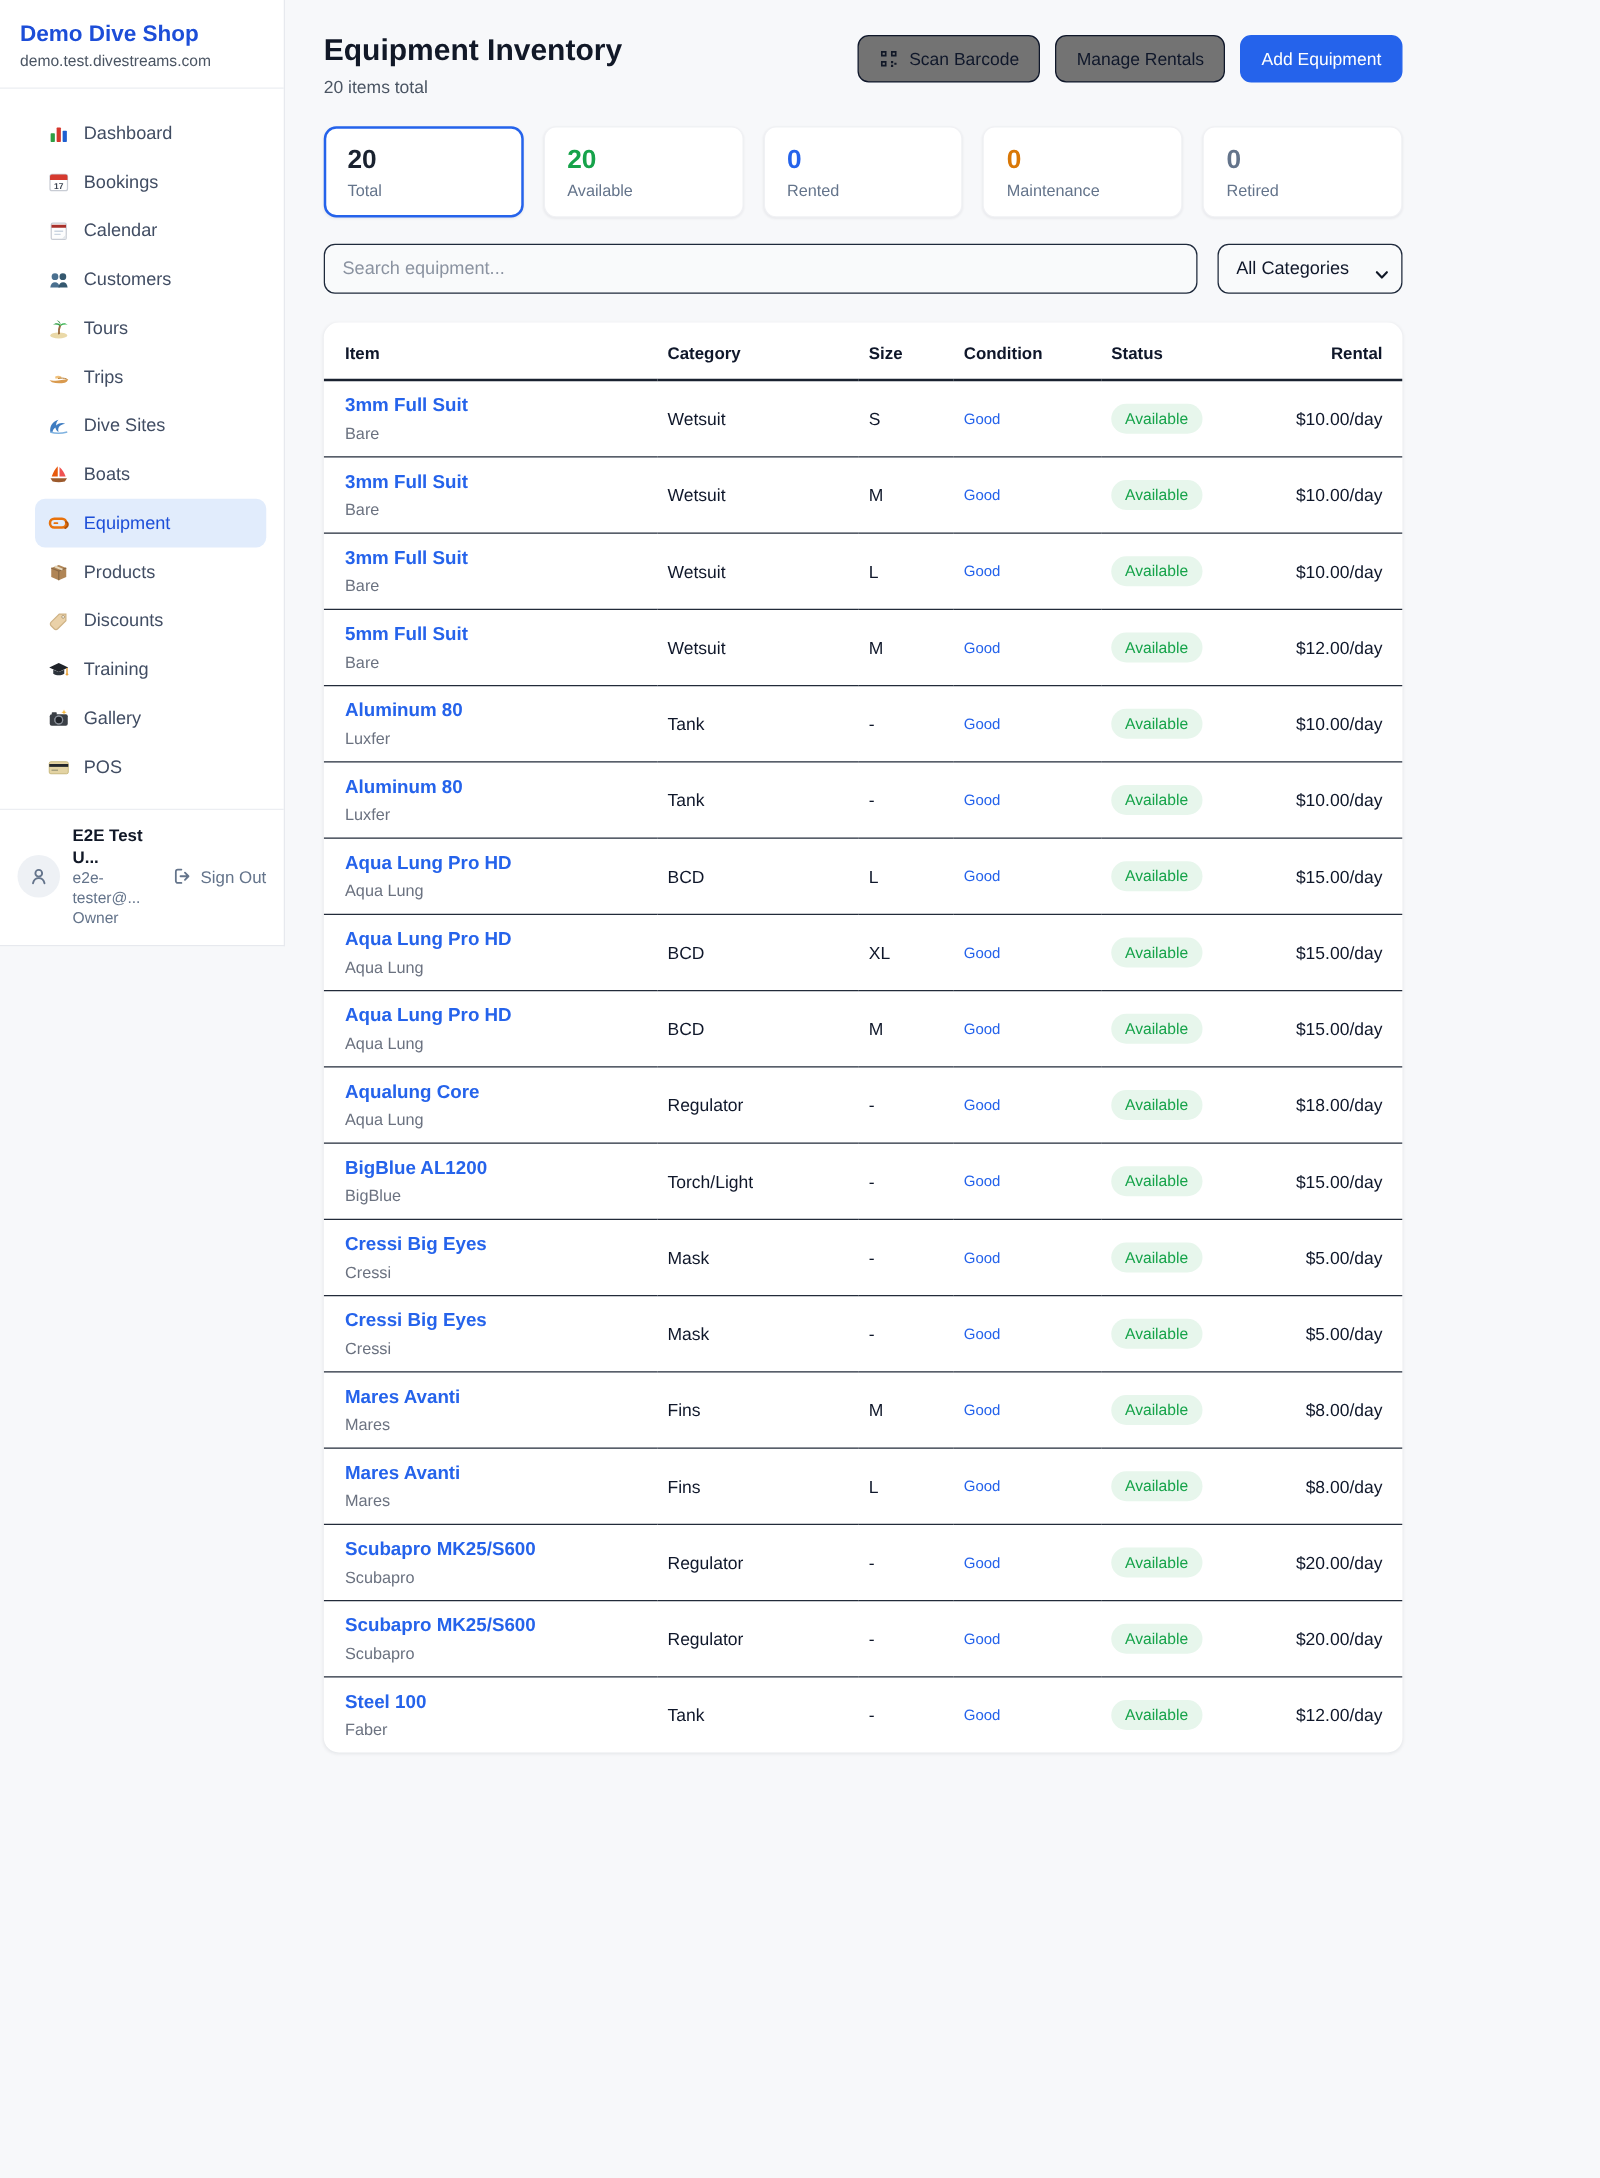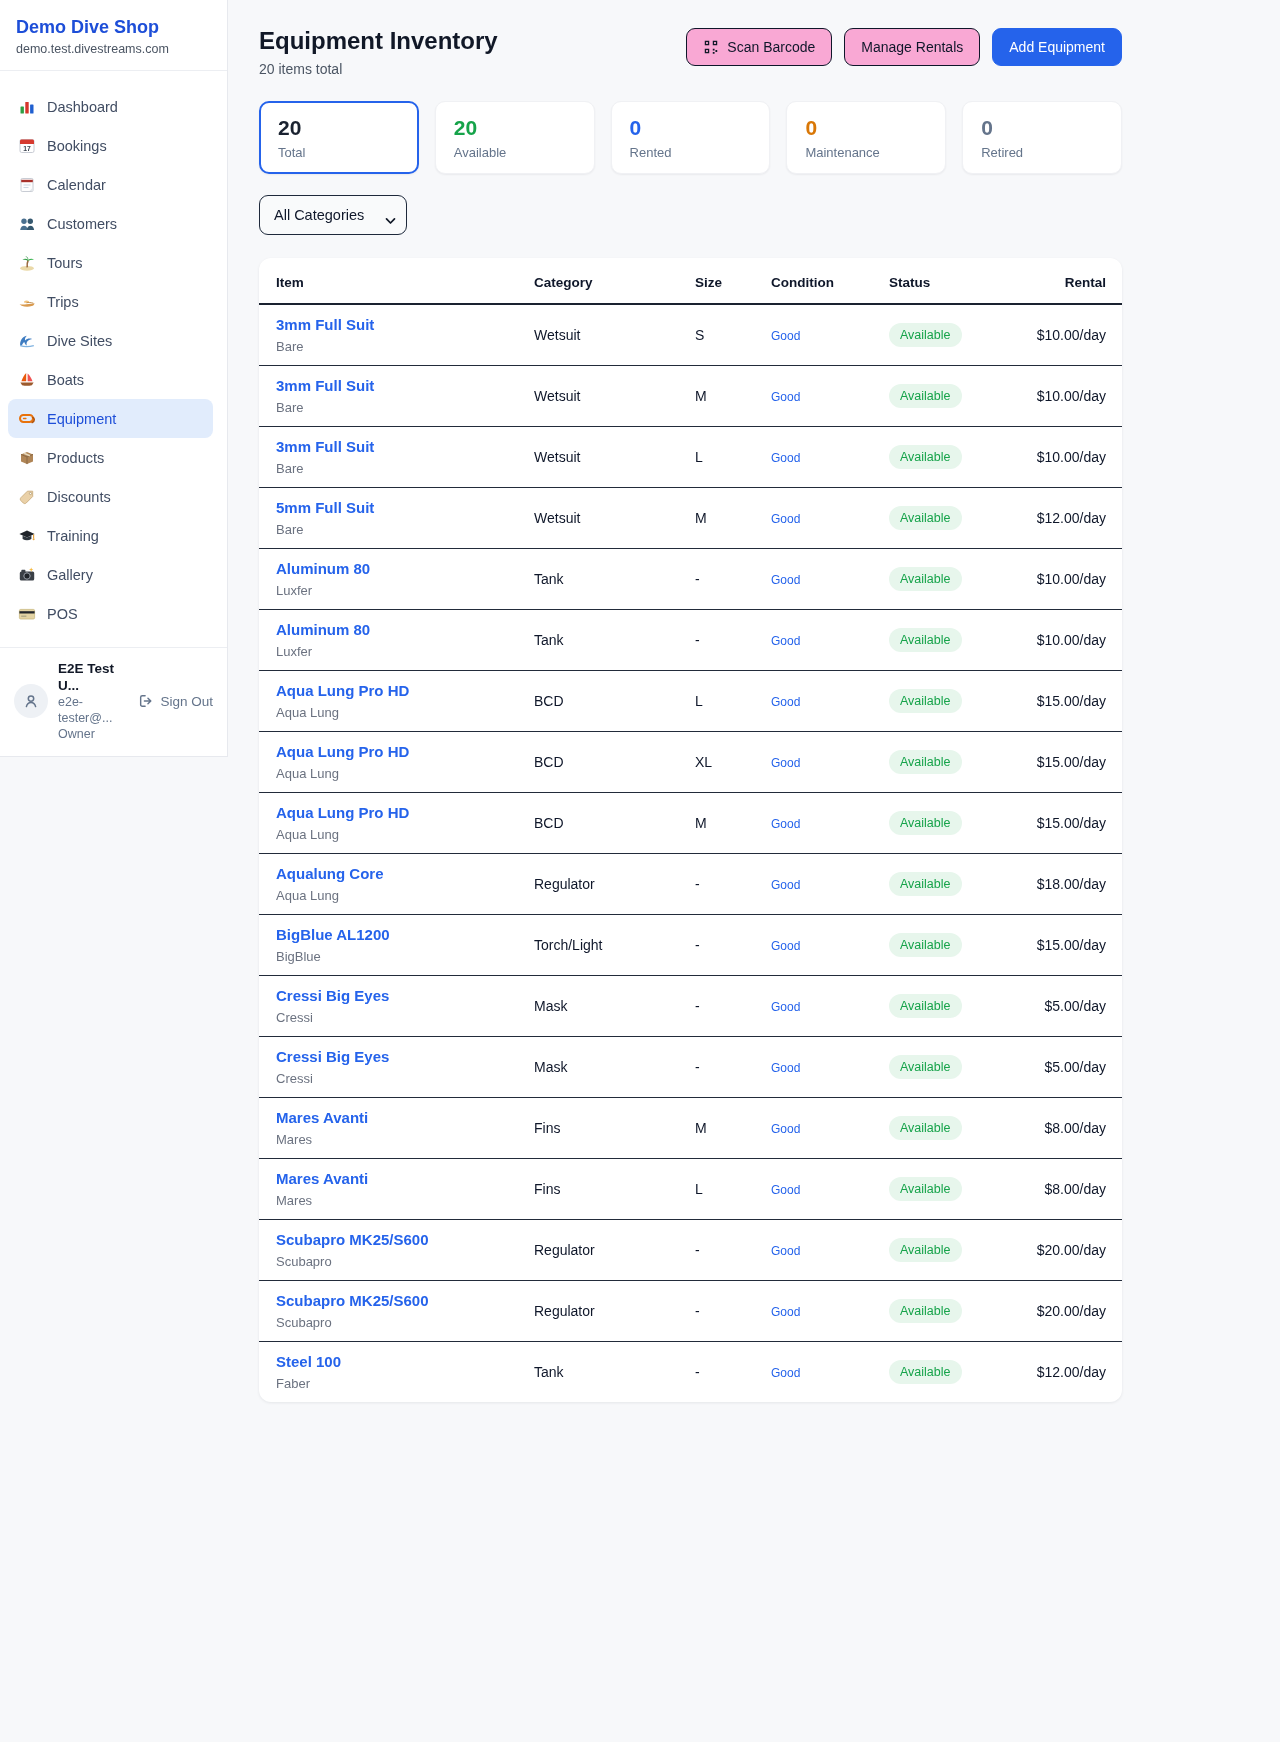--- a/index.html
+++ b/index.html
@@ -16,21 +16,21 @@
   .sidebar {
     position:absolute; left:0; top:0; width:228px;
     background:#ffffff;
     border-right:1px solid #e7e9ee;
     border-bottom:1px solid #e7e9ee;
     padding-bottom:2px;
   }
   .sidebar-header { padding:15px 16px 14px 16px; border-bottom:1px solid #eceef2; }
   .shop-title { color:#1d4ed8; font-size:18px; font-weight:bold; line-height:24px; }
   .shop-domain { color:#4b5563; font-size:12.5px; margin-top:3px; }
-  .nav { padding:16px 14px 14px 8px; }
+  .nav { padding:16px 14px 14px 28px; }
   .nav-item {
     display:flex; align-items:center; gap:11px;
     height:39px; padding:0 10px; border-radius:8px;
     color:#414d63; font-size:14.5px; cursor:pointer;
   }
   .nav-item.active { background:#e1ecfc; color:#1d4ed8; }
   .nav-icon { width:18px; height:18px; flex:0 0 18px; display:inline-flex; }
   .nav-icon svg { width:18px; height:18px; }
   .sidebar-user {
     border-top:1px solid #eceef2;
@@ -53,21 +53,21 @@
   .main { position:absolute; left:228px; top:0; width:1052px; padding:26px 0 40px 31px; }
   .content { width:863px; }
 
   .page-header { display:flex; justify-content:space-between; align-items:flex-start; }
   .page-title { font-size:24px; font-weight:bold; color:#111827; line-height:30px; }
   .page-subtitle { font-size:14px; color:#4b5563; margin-top:5px; }
   .header-actions { display:flex; gap:12px; align-items:center; margin-top:2px; }
   .btn {
     height:38px; border-radius:9px; font-size:14px; font-weight:500;
     display:inline-flex; align-items:center; gap:8px; padding:0 16px; cursor:pointer;
-    border:1px solid #0f172a; background:#f9a8d4; color:#0f172a;
+    border:1px solid #0f172a; background:#737373; color:#0f172a;
     font-family:inherit;
   }
   .btn-primary { background:#2563eb; border-color:#2563eb; color:#ffffff; }
 
   
   .stats { display:flex; gap:16px; margin-top:24px; }
   .stat-card {
     flex:1; background:#ffffff; border-radius:10px; padding:13px 18px;
     box-shadow:0 1px 2px rgba(16,24,40,.06); border:1px solid #f0f1f4; cursor:pointer;
   }
@@ -355,20 +355,21 @@
     <div class="stat-label">Maintenance</div>
   </div>
 
   <div class="stat-card">
     <div class="stat-value" style="color: rgb(100, 116, 139);">0</div>
     <div class="stat-label">Retired</div>
   </div>
 </div>
 
     <div class="filters">
+      <input class="search-input" type="text" placeholder="Search equipment..." style="">
       <div class="select-wrap">
         <select id="category-select"><option>All Categories</option></select>
         <span class="select-chevron">
           <svg width="11" height="8" viewBox="0 0 11 8">
               <path d="M1.5 1.8 5.5 6l4-4.2" stroke="#111827" stroke-width="1.7" fill="none" stroke-linecap="round" stroke-linejoin="round"></path>
             </svg>
         </span>
       </div>
     </div>
 

